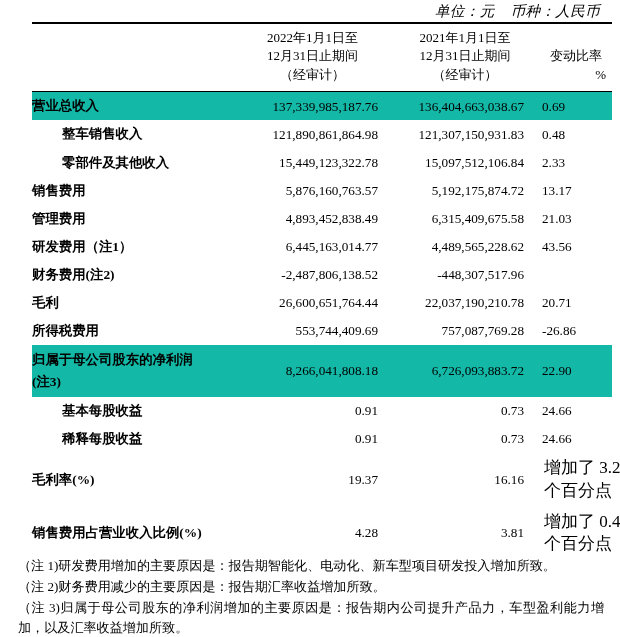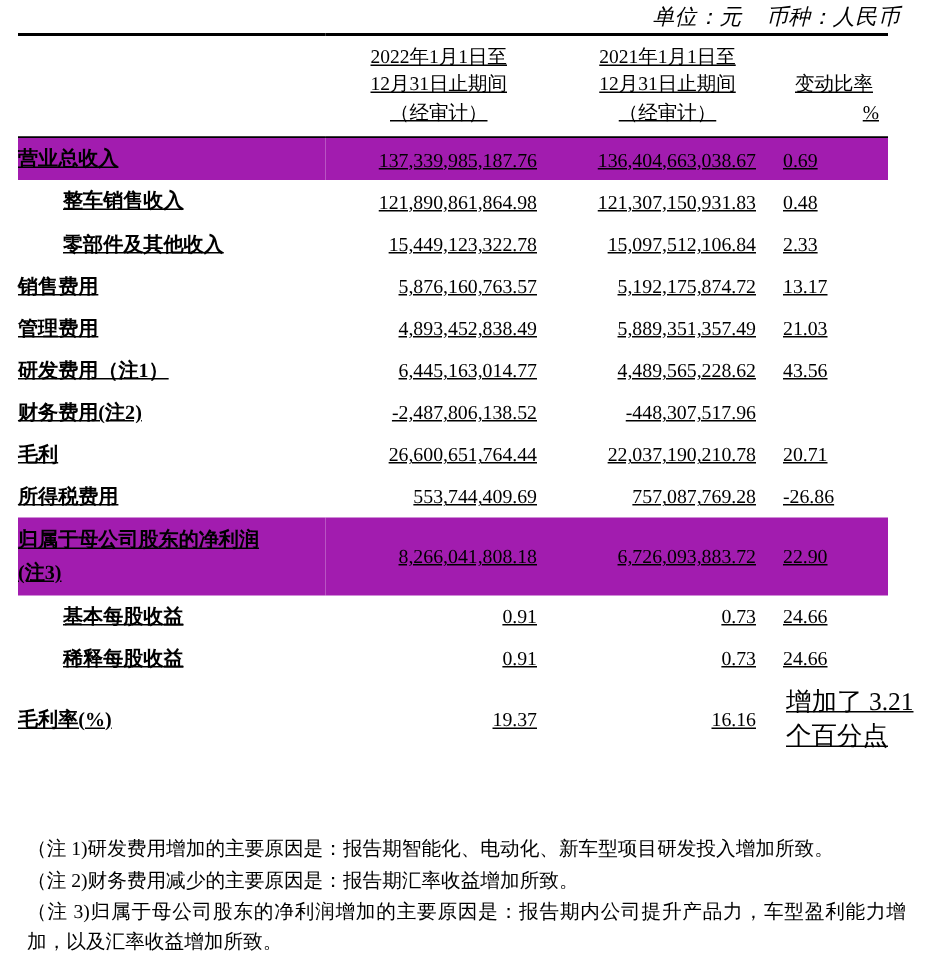--- a/index.html
+++ b/index.html
@@ -38,26 +38,25 @@
   .unit-line .unit-item {
     display: inline-block;
     font-style: italic;
   }
   .unit-line .unit-gap { display: inline-block; width: 16px; }
 
   
   .fin-table {
     position: absolute;
     top: 22px;
-    left: 12px;
+    left: 32px;
     width: 580px;
     border-collapse: collapse;
     table-layout: fixed;
     font-size: 13.2px;
-    text-decoration: underline;
   }
   .fin-table col.c-label { width: 205px; }
   .fin-table col.c-cur   { width: 157px; }
   .fin-table col.c-prev  { width: 148px; }
   .fin-table col.c-chg   { width: 70px; }
 
   .fin-table thead th {
     border-top: 2.2px solid #000;
     border-bottom: 1.6px solid #000;
     padding: 5px 0 7px 0;
@@ -77,21 +76,21 @@
   }
   .hdr-line { display: block; white-space: nowrap; }
   .hdr-pct { display: block; text-align: right; padding-right: 4px; }
 
   .fin-table tbody td {
     padding: 4px 0 4px 0;
     line-height: 1.5;
     vertical-align: middle;
     border: none;
   }
-  .fin-table tbody tr.shaded td { background: #a21caf; }
+  .fin-table tbody tr.shaded td { background: #14b8a6; }
 
   td.lbl {
     padding-left: 8px;
     font-weight: bold;
     white-space: nowrap;
     font-size: 13.4px;
   }
   td.lbl.indent-1 { padding-left: 30px; }
   td.lbl.two-line { line-height: 1.62; white-space: normal; }
 
@@ -203,21 +202,21 @@
       <tr>
         <td class="lbl">销售费用</td>
         <td class="num cur">5,876,160,763.57</td>
         <td class="num prev">5,192,175,874.72</td>
         <td class="chg">13.17</td>
       </tr>
 
       <tr>
         <td class="lbl">管理费用</td>
         <td class="num cur">4,893,452,838.49</td>
-        <td class="num prev">5,889,351,357.49</td>
+        <td class="num prev">6,315,409,675.58</td>
         <td class="chg">21.03</td>
       </tr>
 
       <tr>
         <td class="lbl">研发费用（注1）</td>
         <td class="num cur">6,445,163,014.77</td>
         <td class="num prev">4,489,565,228.62</td>
         <td class="chg">43.56</td>
       </tr>
 
@@ -269,20 +268,29 @@
       <tr>
         <td class="lbl">毛利率(%)</td>
         <td class="num cur">19.37</td>
         <td class="num prev">16.16</td>
         <td class="chg note">
           <span class="chg-note-l1">增加了 3.21</span>
           <span class="chg-note-l2">个百分点</span>
         </td>
       </tr>
 
+      <tr>
+        <td class="lbl">销售费用占营业收入比例(%)</td>
+        <td class="num cur">4.28</td>
+        <td class="num prev">3.81</td>
+        <td class="chg note">
+          <span class="chg-note-l1">增加了 0.47</span>
+          <span class="chg-note-l2">个百分点</span>
+        </td>
+      </tr>
 
 
     </tbody>
   </table>
 
   <div class="notes">
     <p class="note-p">（注 1)研发费用增加的主要原因是：报告期智能化、电动化、新车型项目研发投入增加所致。</p>
     <p class="note-p">（注 2)财务费用减少的主要原因是：报告期汇率收益增加所致。</p>
     <p class="note-p">（注 3)归属于母公司股东的净利润增加的主要原因是：报告期内公司提升产品力，车型盈利能力增加，以及汇率收益增加所致。</p>
   </div>

